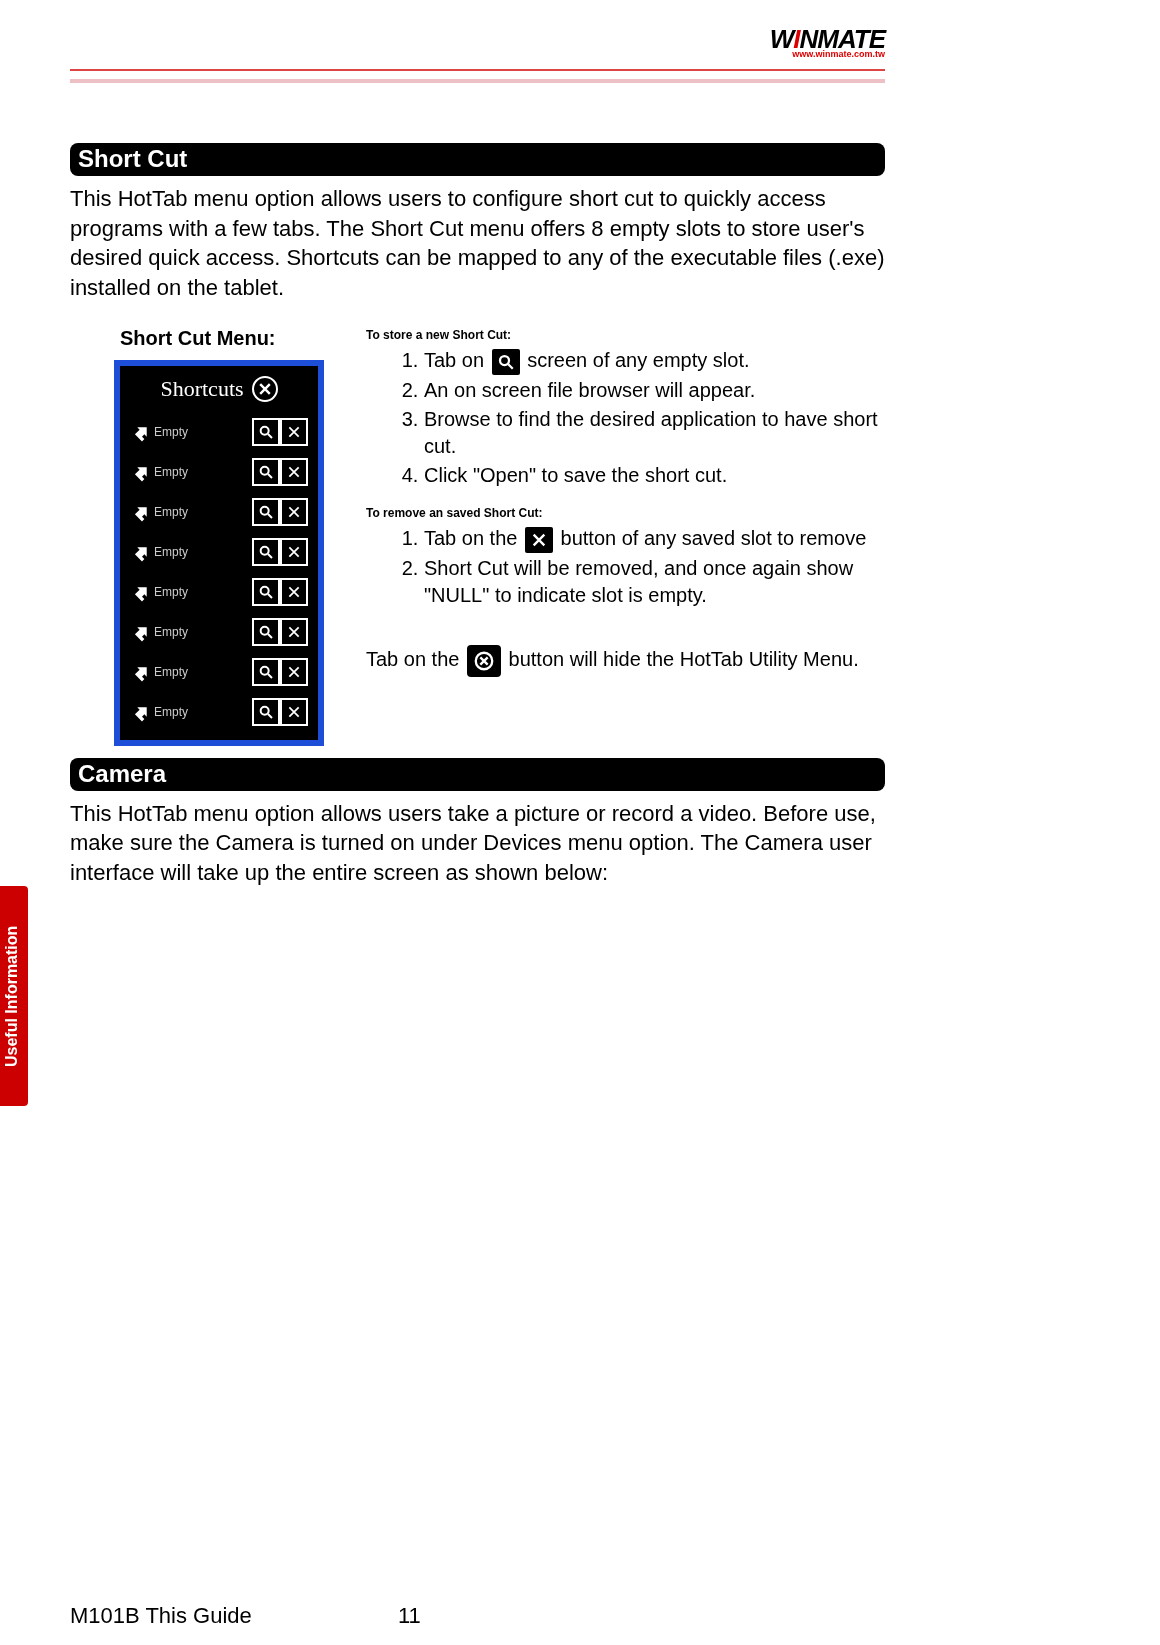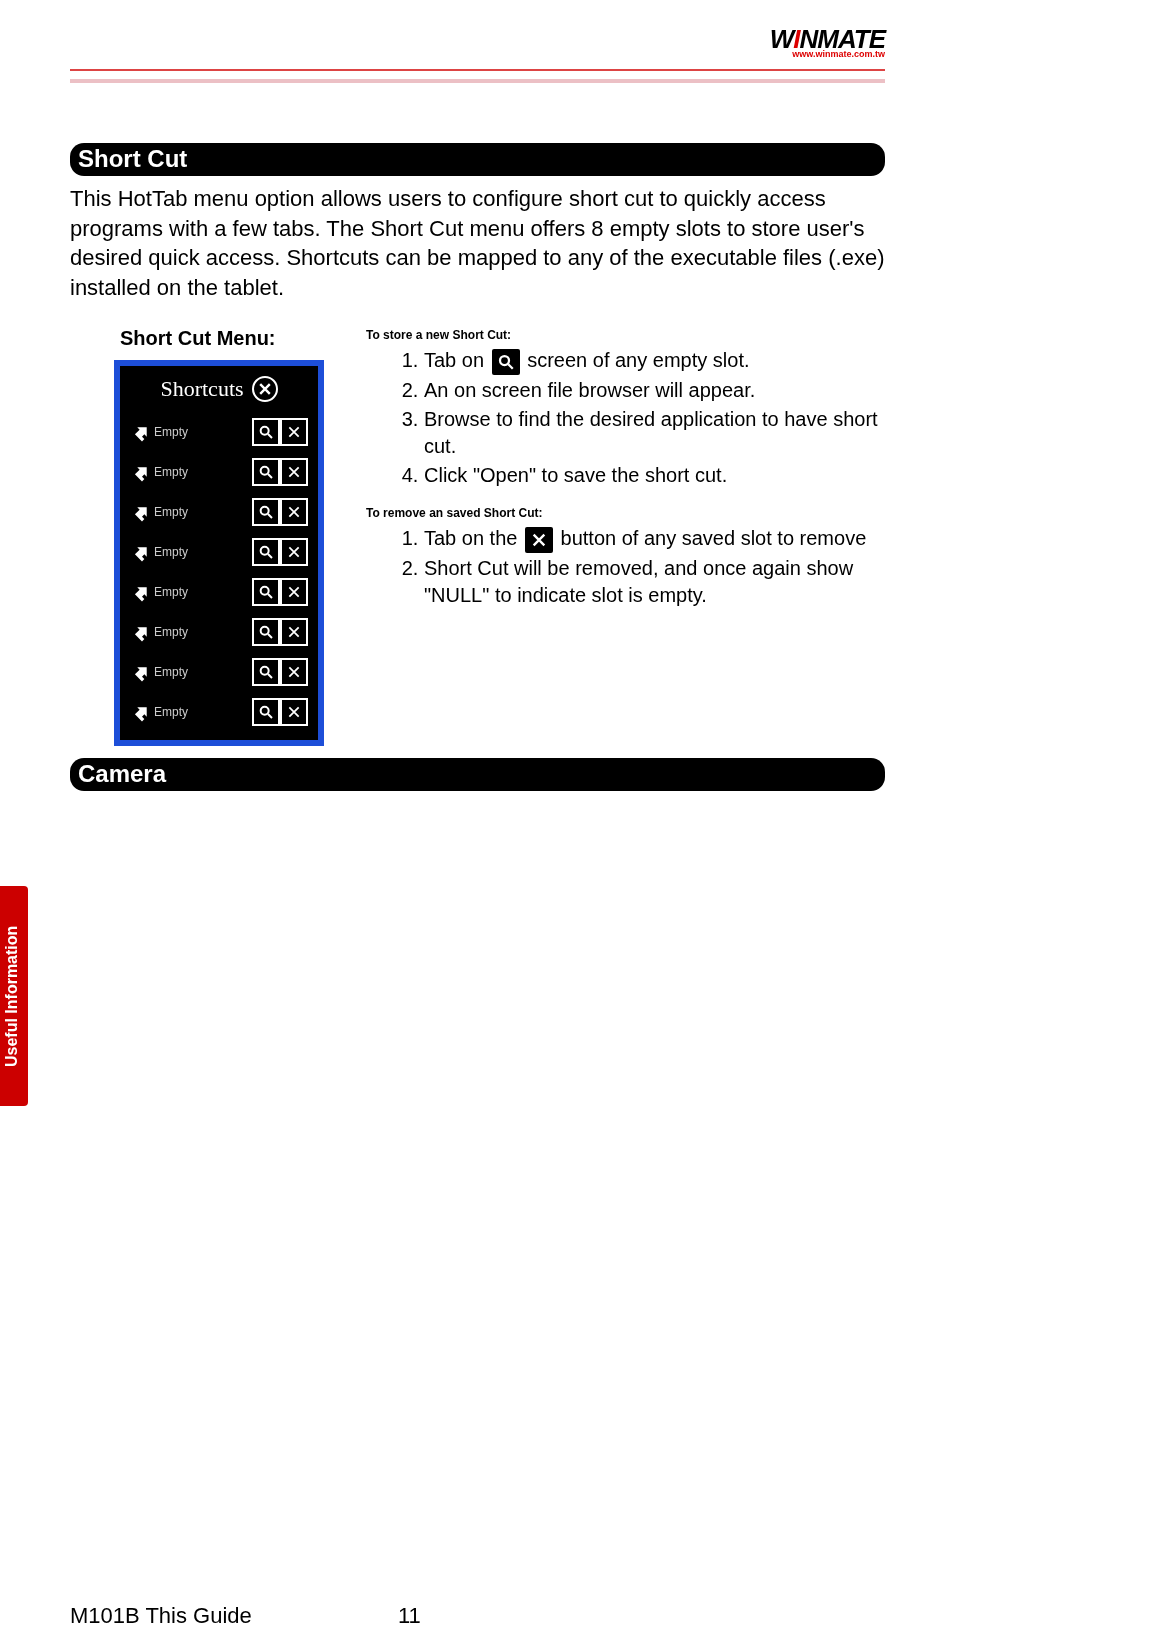--- a/index.html
+++ b/index.html
@@ -53,21 +53,21 @@
     border-top: 4px solid #ecc0c5;
     margin-bottom: 60px;
   }
   .section-bar {
     background: #000;
     color: #fff;
     font-weight: bold;
     font-size: 24px;
     padding: 2px 8px 3px 8px;
     margin-bottom: 8px;
-    border-radius: 14px;
+    border-radius: 8px;
   }
   .body-text {
     font-size: 22px;
     line-height: 1.35;
     margin-bottom: 24px;
   }
   .cols {
     display: flex;
     gap: 42px;
     margin-bottom: 12px;
@@ -375,24 +375,33 @@
       <div class="col-right-title">To remove an saved Short Cut:</div>
       <ol class="ol" id="remove-steps">
           <li><span>Tab on the </span><span class="inline-icon">
               <svg viewBox="0 0 24 24" width="16" height="16">
                 <path d="M4 4 L20 20 M20 4 L4 20" stroke="#fff" stroke-width="3.5"></path>
               </svg>
             </span><span> button of any saved slot to remove</span></li>
           <li>Short Cut will be removed, and once again show "NULL" to indicate slot is empty.</li>
         </ol>
 
+      <div class="hide-note">
+        <span>Tab on the </span><span class="inline-icon big">
+          <svg viewBox="0 0 24 24" width="22" height="22">
+            <circle cx="12" cy="12" r="9" fill="none" stroke="#fff" stroke-width="2.5"></circle>
+            <path d="M8 8 L16 16 M16 8 L8 16" stroke="#fff" stroke-width="2.5"></path>
+          </svg>
+        </span><span> button will hide the HotTab Utility Menu.</span>
+      </div>
     </div>
   </div>
 
   <div class="section-bar">Camera</div>
+  <div class="body-text">This HotTab menu option allows users take a picture or record a video. Before use, make sure the Camera is turned on under Devices menu option. The Camera user interface will take up the entire screen as shown below:</div>
 
   <div class="side-tab-active">Useful Information</div>
 
   <div class="footer">
     <span>M101B This Guide</span>
     <span class="pn">11</span>
   </div>
 </div>
 
 </body></html>

